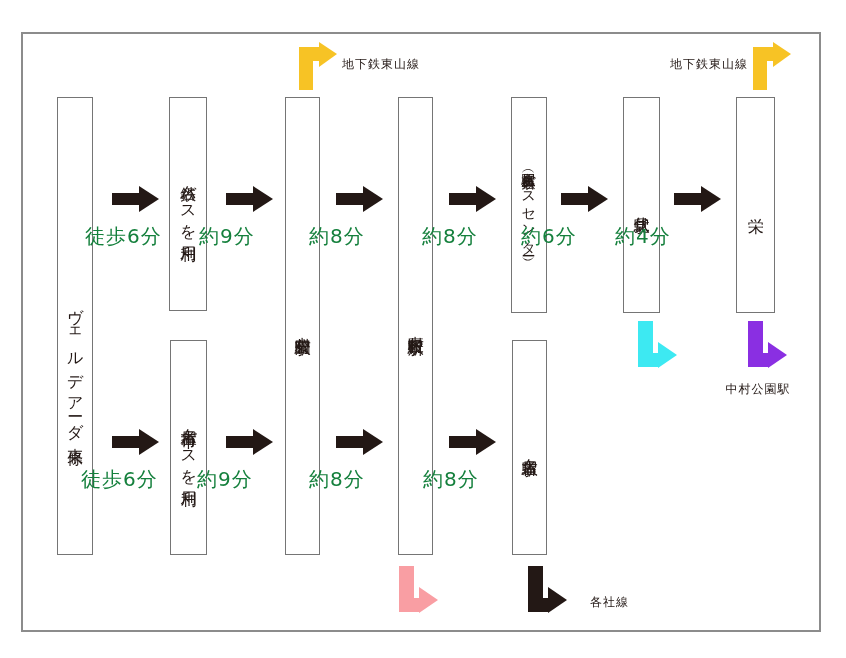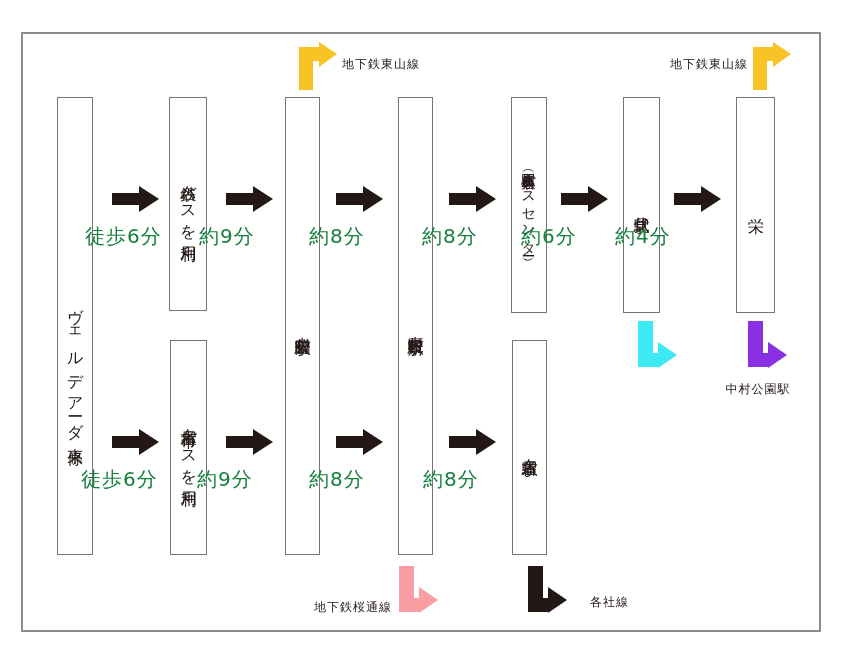--- a/index.html
+++ b/index.html
@@ -185,16 +185,15 @@
     <g fill="#231815">
         <rect x="0" y="0" width="15" height="46"></rect>
         <rect x="0" y="32" width="20" height="14"></rect>
         <polygon points="20,21 39,34 20,47"></polygon>
       </g>
   </svg>
 
   <div class="line-label" style="left:342px;top:56px;">地下鉄東山線</div>
   <div class="line-label right-align" style="left:628px;top:56px;">地下鉄東山線</div>
   <div class="line-label center-align" style="left:698px;top:381px;">中村公園駅</div>
-  <div class="line-label right-align" style="left:272px;top:599px;">地下鉄桜通線</div>
   <div class="line-label" style="left:590px;top:594px;">各社線</div>
 
 </div>
 
 </body></html>

